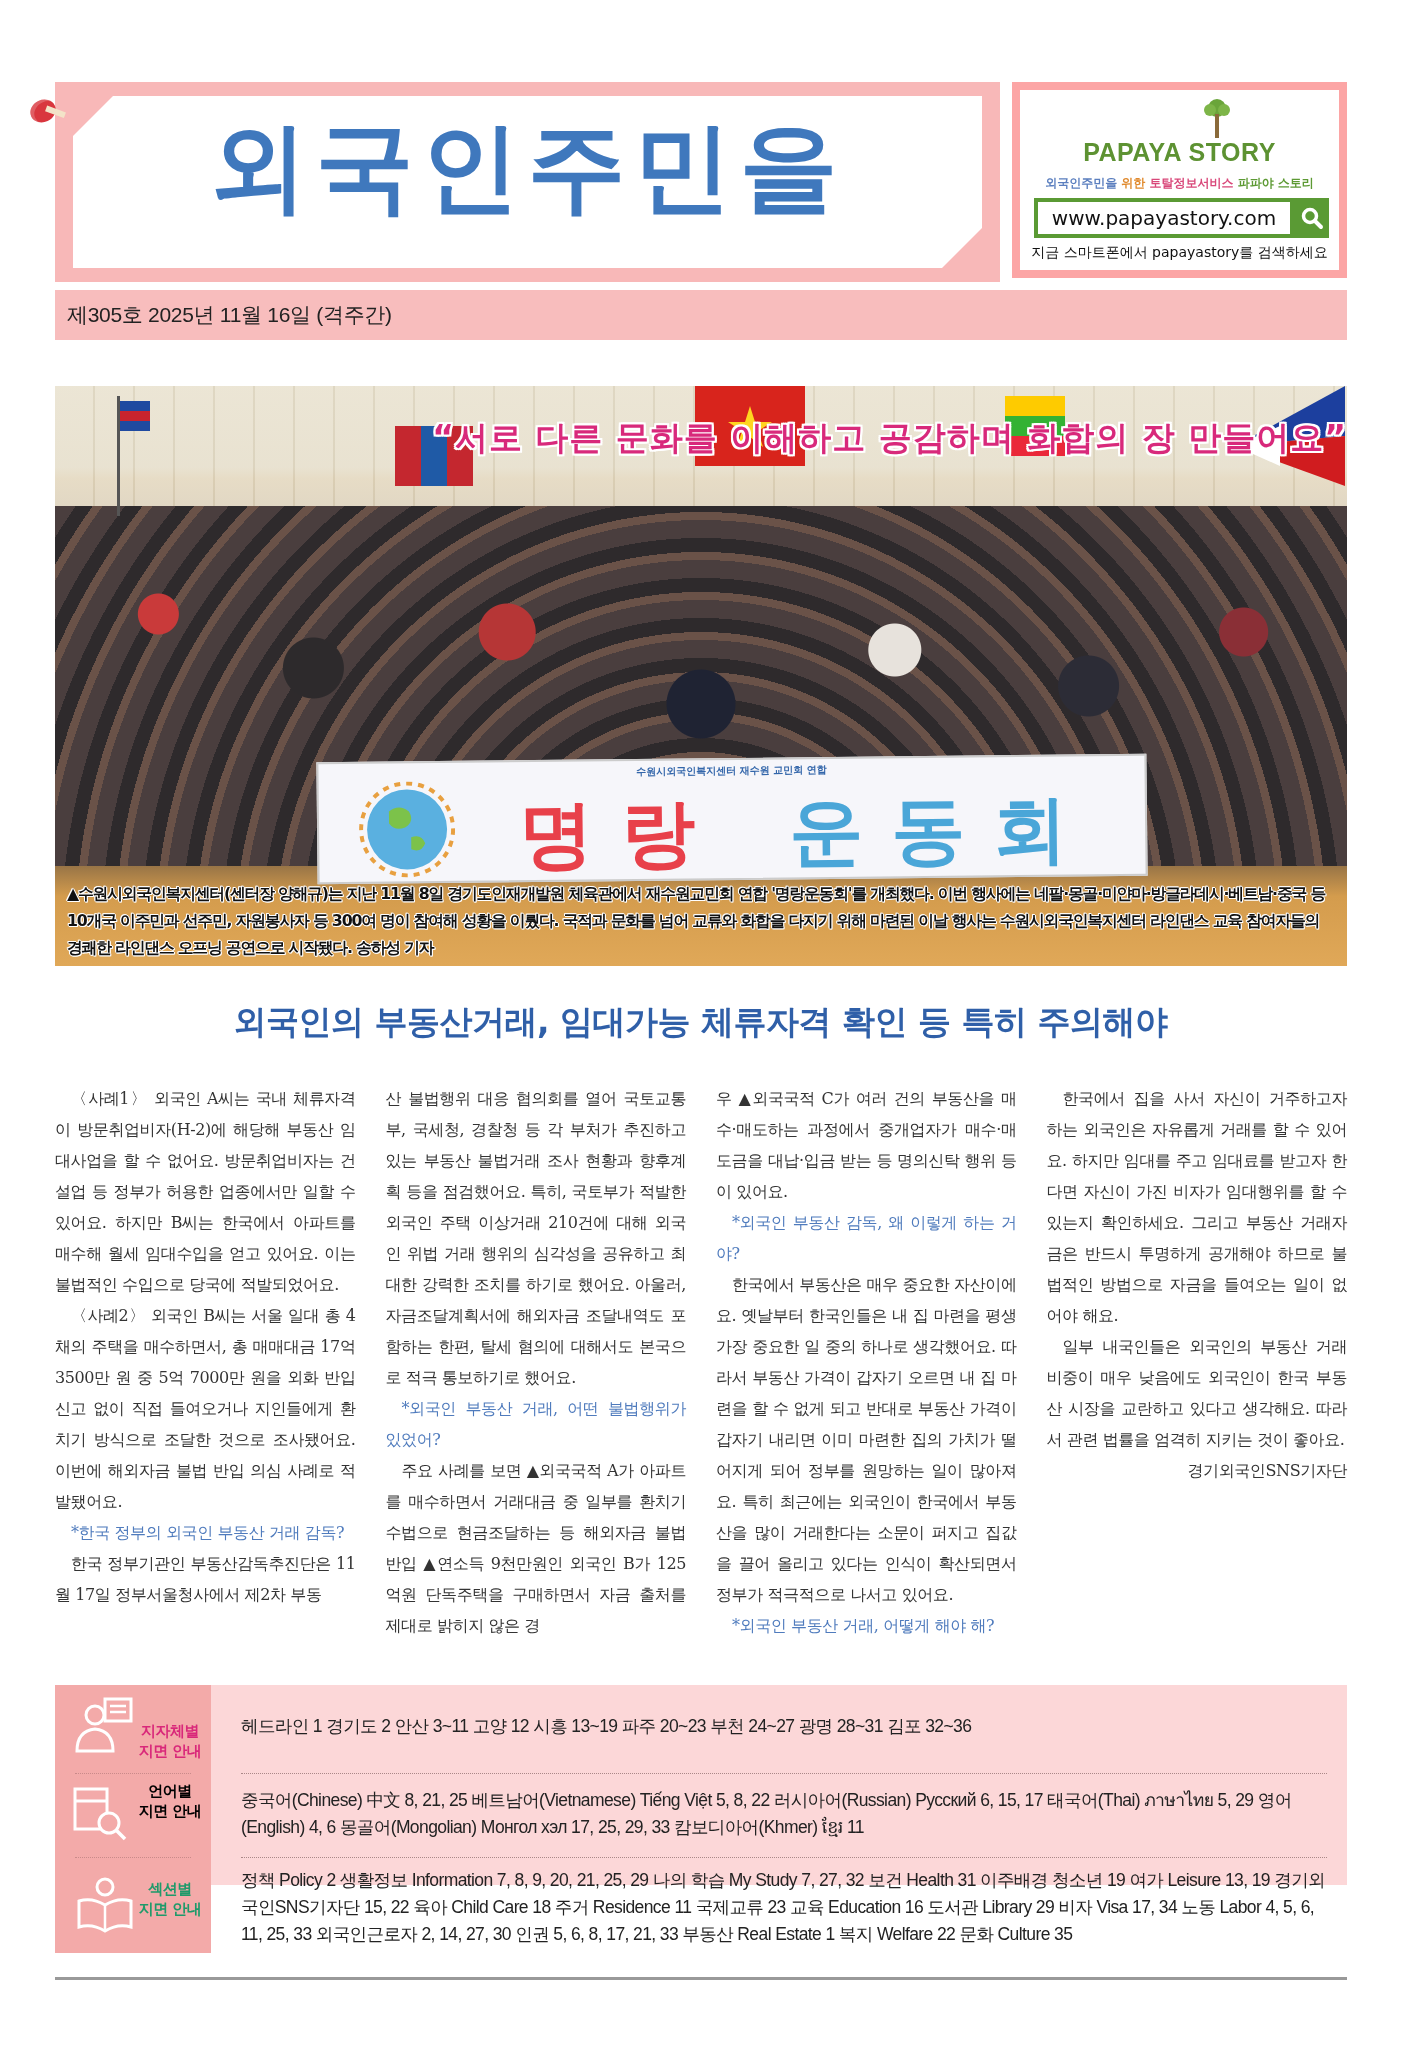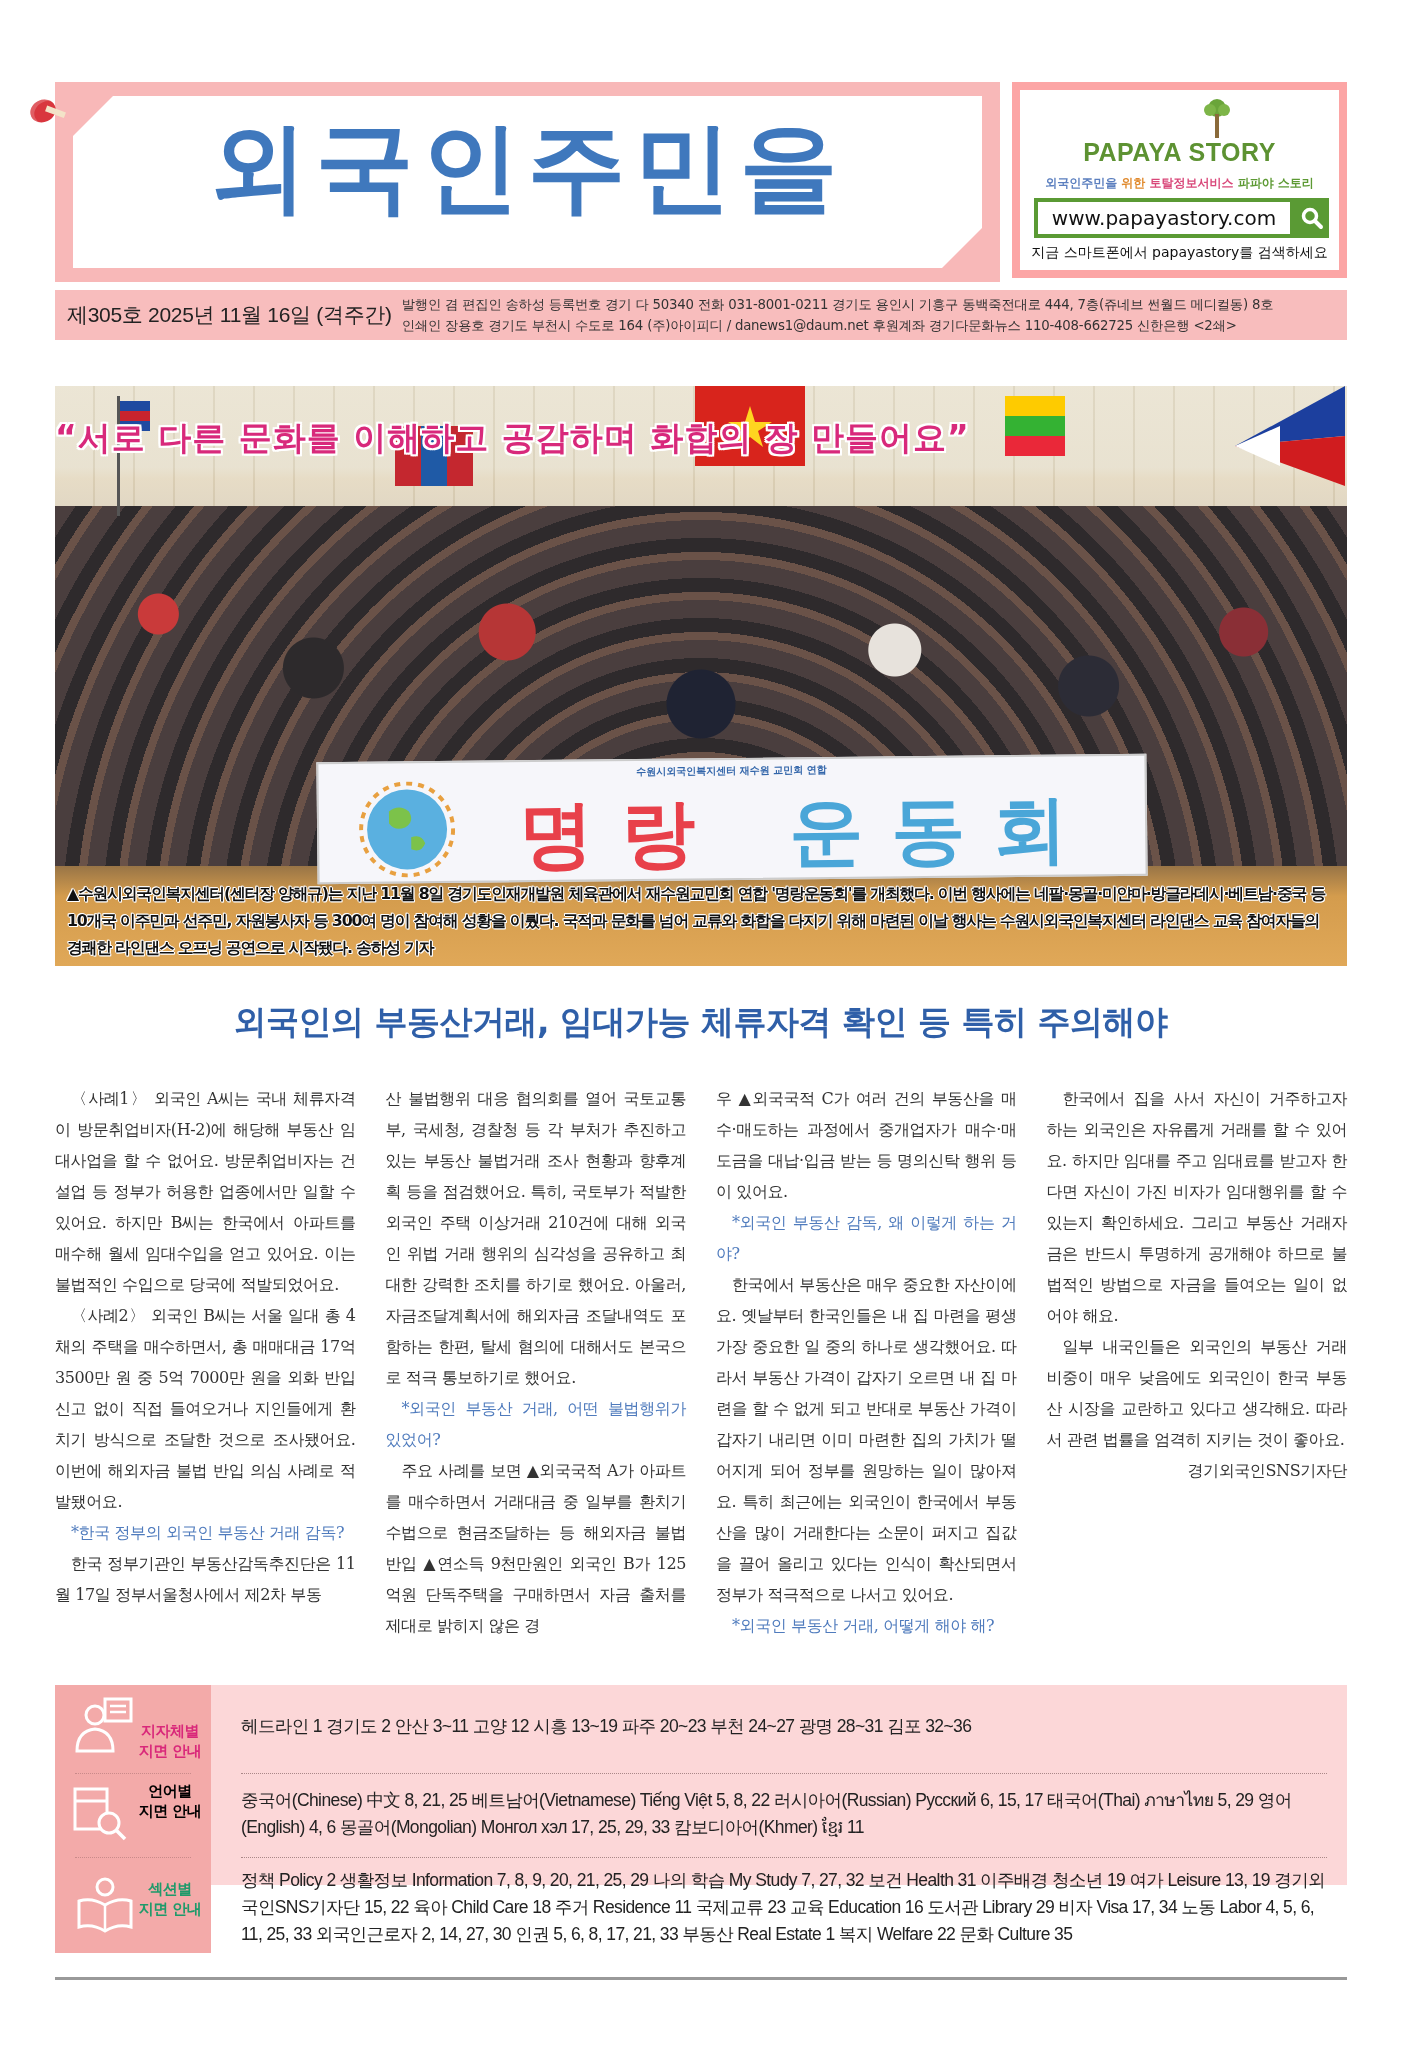--- a/index.html
+++ b/index.html
@@ -40,21 +40,21 @@
   .photo { position: absolute; left: 55px; top: 386px; width: 1292px; height: 580px; overflow: hidden;
     background: linear-gradient(180deg, #e9e2cf 0%, #d6ccb4 14%, #c9a36a 16%, #5a4a44 30%, #3d3434 55%, #403a3c 75%, #d49c4d 88%, #e0a858 100%); }
   .photo-wall { position: absolute; left: 0; right: 0; top: 0; height: 140px; background: repeating-linear-gradient(90deg, #ece6d6 0 38px, #ddd5c0 38px 40px); opacity: .85; }
   .crowd { position: absolute; left: 0; right: 0; top: 120px; height: 360px;
     background: radial-gradient(circle at 8% 30%, #c93a3a 0 20px, transparent 21px), radial-gradient(circle at 20% 45%, #2d2a2c 0 30px, transparent 31px),
       radial-gradient(circle at 35% 35%, #b63636 0 28px, transparent 29px), radial-gradient(circle at 50% 55%, #1f2333 0 34px, transparent 35px),
       radial-gradient(circle at 65% 40%, #e7e2dc 0 26px, transparent 27px), radial-gradient(circle at 80% 50%, #2c2c36 0 30px, transparent 31px),
       radial-gradient(circle at 92% 35%, #8a2f36 0 24px, transparent 25px),
       repeating-radial-gradient(circle at 50% 120%, #4a3e3e 0 18px, #6a5248 18px 26px, #2e2a2c 26px 40px); }
   .flag { position: absolute; width: 60px; height: 38px; }
-  .quote { position: absolute; left: 0; right: 0; top: 30px; text-align: left; font-weight: bold; font-size: 33px; color: #d8297b;
+  .quote { position: absolute; left: 0; right: 0; top: 30px; text-align: right; font-weight: bold; font-size: 33px; color: #d8297b;
     text-shadow: 2px 0 #fff, -2px 0 #fff, 0 2px #fff, 0 -2px #fff, 2px 2px #fff, -2px -2px #fff, 2px -2px #fff, -2px 2px #fff; letter-spacing: 1px; }
   .banner { position: absolute; left: 262px; top: 372px; width: 830px; height: 122px; background: #f6f6fa; border: 2px solid #ccc;
     transform: rotate(-0.6deg); }
   .banner-top { position: absolute; left: 0; right: 0; top: 4px; text-align: center; font-size: 10px; color: #3366aa; font-weight: bold; }
   .banner-left { position: absolute; left: 40px; top: 24px; font-size: 74px; font-weight: bold; color: #e8404a; letter-spacing: 28px; }
   .banner-right { position: absolute; left: 450px; top: 24px; font-size: 74px; font-weight: bold; color: #4aa6d8; letter-spacing: 28px; }
   .caption { position: absolute; left: 12px; right: 12px; top: 494px; font-size: 15.8px; line-height: 27px; color: #111; font-weight: bold;
     letter-spacing: -1.2px; text-shadow: 1px 0 #fff, -1px 0 #fff, 0 1px #fff, 0 -1px #fff, 1px 1px #fff, -1px -1px #fff; }
 
   
@@ -110,24 +110,20 @@
         <circle cx="10" cy="10" r="6.5" fill="none" stroke="#fff" stroke-width="3.5"></circle>
         <line x1="15" y1="15" x2="21" y2="21" stroke="#fff" stroke-width="4" stroke-linecap="round"></line>
       </svg>
     </div>
   </div>
   <div class="ad-note">지금 스마트폰에서 papayastory를 검색하세요</div>
 </div>
 
 <div class="infobar">
   <div class="issue">제305호 2025년 11월 16일 (격주간)</div>
-  <div class="pubinfo">
-    <div>발행인 겸 편집인  송하성  등록번호  경기 다 50340  전화 031-8001-0211 경기도 용인시 기흥구 동백죽전대로 444, 7층(쥬네브 썬월드 메디컬동) 8호</div>
-    <div>인쇄인 장용호 경기도 부천시 수도로 164 (주)아이피디 / danews1@daum.net 후원계좌 경기다문화뉴스 110-408-662725 신한은행  &lt;2쇄&gt;</div>
-  </div>
 </div>
 
 <div class="photo">
   <div class="photo-wall"></div>
   <div class="crowd"></div>
   <svg class="flag" style="left:60px;top:10px;height:120px;width:40px" viewBox="0 0 40 120">
       <rect x="2" y="0" width="3" height="120" fill="#555"></rect>
       <rect x="5" y="5" width="30" height="30" fill="#1f4aa0"></rect>
       <rect x="5" y="15" width="30" height="10" fill="#c8242e"></rect>
     </svg>

